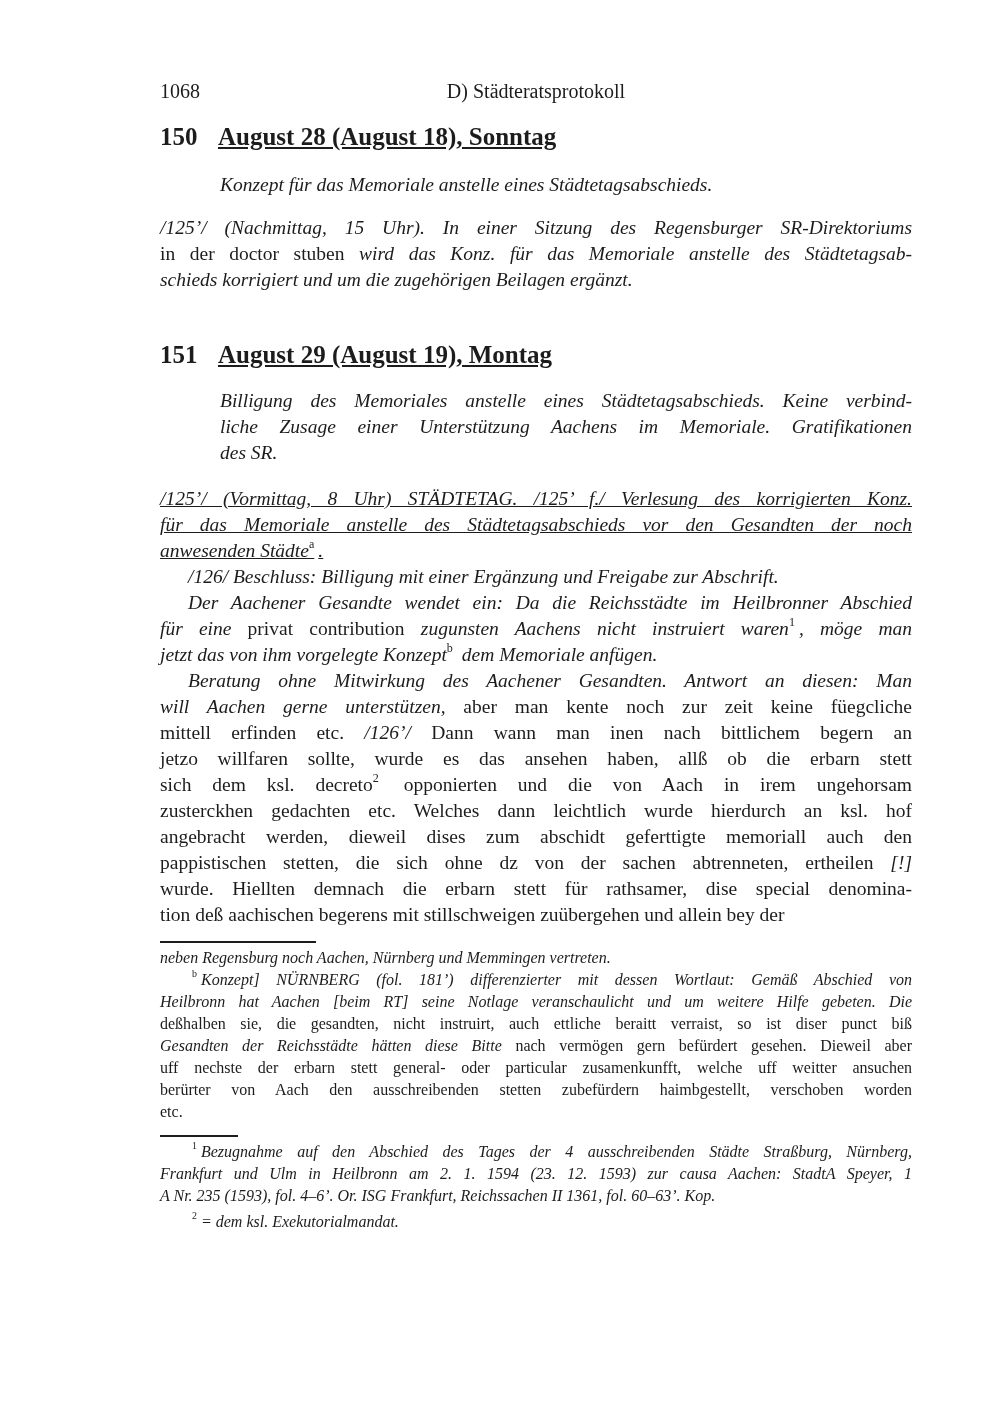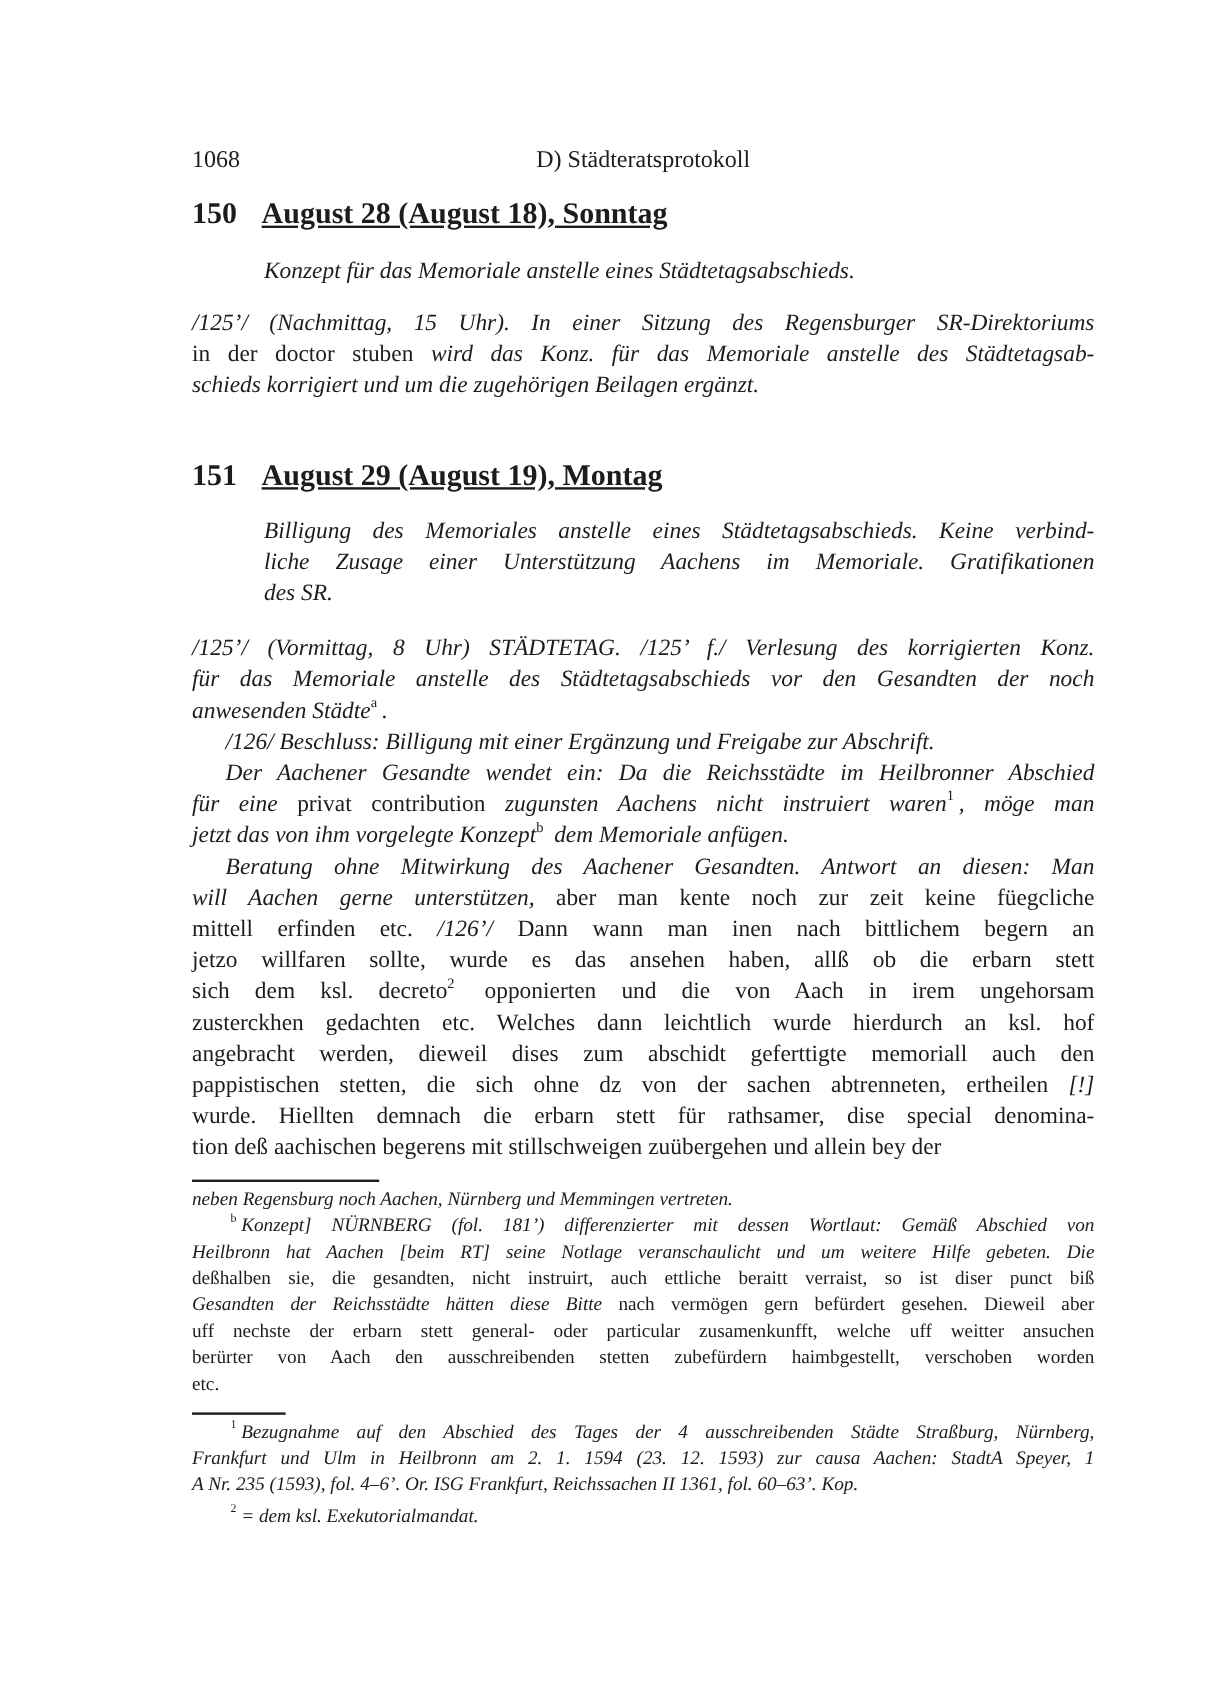--- a/index.html
+++ b/index.html
@@ -5,21 +5,21 @@
   html, body { margin: 0; padding: 0; }
   body {
     width: 1004px; height: 1418px;
     background: #ffffff;
     color: #1c1c1c;
     font-family: "Liberation Serif", "DejaVu Serif", serif;
   }
   .page {
     position: relative;
     width: 1004px; height: 1418px;
-    padding-top: 120px;
+    padding-top: 78px;
     box-sizing: border-box;
     overflow: hidden;
   }
   .running-header {
     position: relative;
     margin-left: 160px;
     width: 752px;
     height: 26px;
     font-size: 20px;
     line-height: 26px;
@@ -72,21 +72,21 @@
   .fn-rule { border-top: 2px solid #1c1c1c; height: 0; }
   .rule-long { width: 156px; }
   .rule-short { width: 78px; }
 
   
   #content > :nth-child(1)  { margin-top: 20px; }  
   #content > :nth-child(2)  { margin-top: 22px; }  
   #content > :nth-child(3)  { margin-top: 17px; }  
   #content > :nth-child(4)  { margin-top: 49px; }  
   #content > :nth-child(5)  { margin-top: 20px; }  
-  #content > :nth-child(6)  { margin-top: 20px; }  
+  #content > :nth-child(6)  { margin-top: 20px; text-decoration: underline; }  
   #content > :nth-child(10) { margin-top: 13px; margin-bottom: 4px; } 
   #content > :nth-child(13) { margin-top: 12px; margin-bottom: 4px; } 
   #content > :nth-child(15) { margin-top: 4px; }
 </style>
 </head>
 <body>
 
 <div class="page">
   <div class="running-header">
     <span class="page-number">1068</span>

